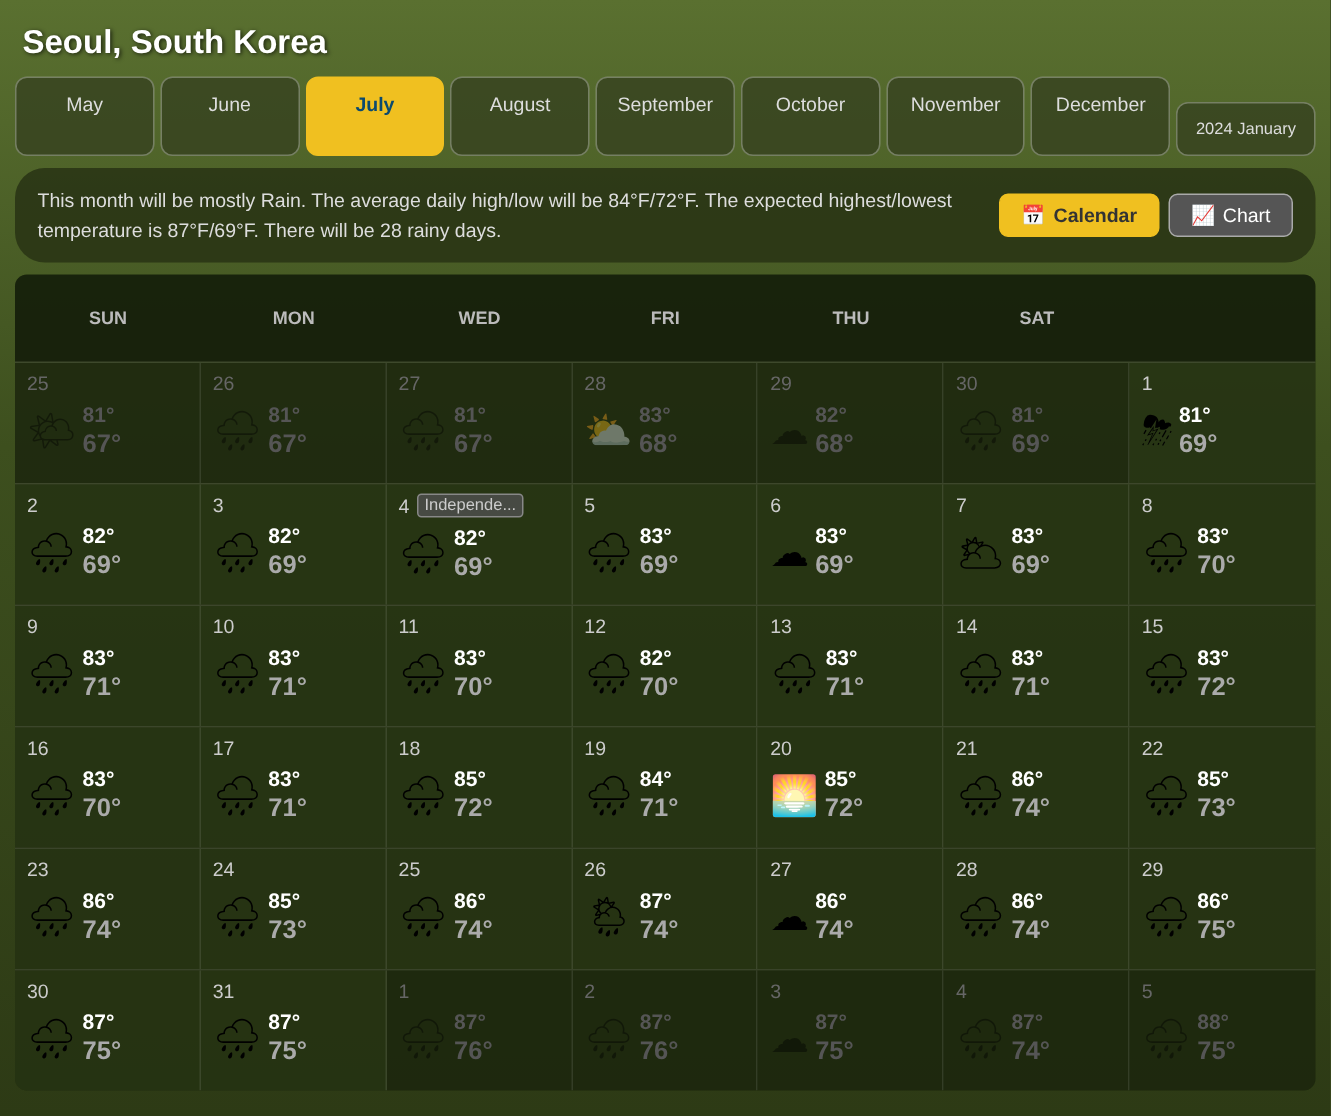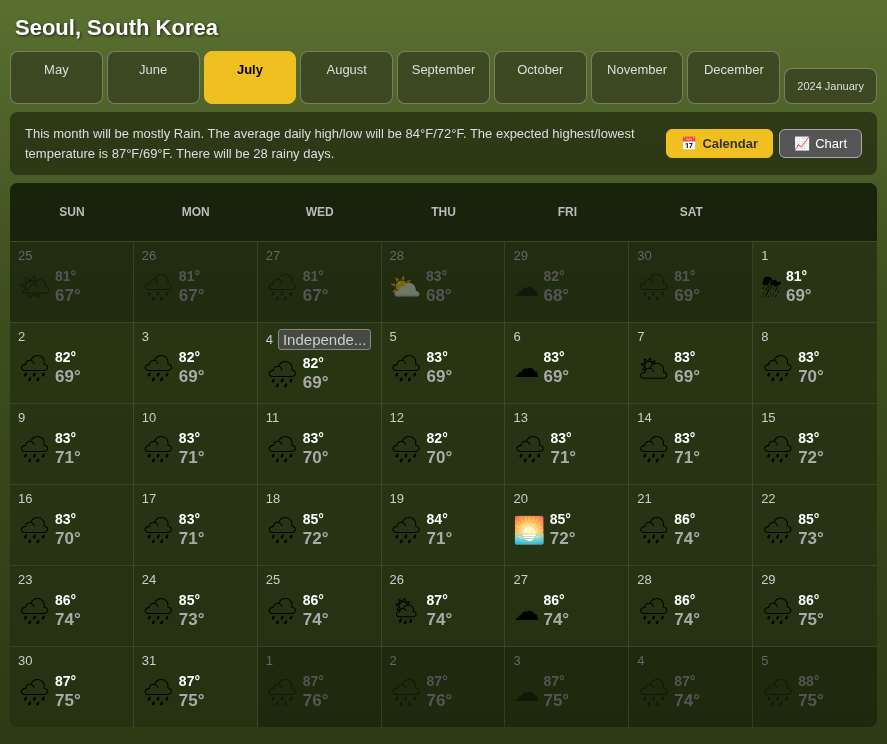--- a/index.html
+++ b/index.html
@@ -34,32 +34,32 @@
       border-radius: 8px;
       border: 1px solid rgba(255,255,255,0.3);
       background: rgba(50,60,30,0.7);
       color: #ddd;
       font-size: 13px;
       text-align: center;
       cursor: pointer;
     }
     .month-tab.active {
       background: #f0c020;
-      color: #000000;
+      color: #0c4a6e;
       font-weight: bold;
       border-color: #f0c020;
     }
     .month-tab.small-text {
       font-size: 11px;
       line-height: 1.3;
       margin-top: 17px;
     }
     .info-bar {
       background: rgba(40,50,20,0.85);
-      border-radius: 8px;
+      border-radius: 20px;
       padding: 12px 15px;
       color: #ddd;
       font-size: 13px;
       display: flex;
       align-items: center;
       justify-content: space-between;
       margin-bottom: 8px;
     }
     .info-text { flex: 1; line-height: 1.5; }
     .view-buttons { display: flex; gap: 6px; margin-left: 15px; }
@@ -124,21 +124,21 @@
       color: #ccc;
       margin-bottom: 4px;
       display: flex;
       align-items: center;
       gap: 5px;
     }
     .holiday-badge {
       background: rgba(80,80,80,0.8);
       border: 1px solid #888;
       color: #ccc;
-      font-size: 15px;
+      font-size: 11px;
       padding: 1px 4px;
       border-radius: 3px;
     }
     .weather-area {
       display: flex;
       align-items: center;
       gap: 4px;
       margin-top: 2px;
     }
     .weather-icon {
@@ -194,22 +194,22 @@
       </button>
     </div>
   </div>
 
   <div class="calendar-grid">
     <div class="day-headers">
 
     <div class="day-header">SUN</div>
         <div class="day-header">MON</div>
         <div class="day-header">WED</div>
+        <div class="day-header">FRI</div>
         <div class="day-header">THU</div>
-        <div class="day-header">FRI</div>
         <div class="day-header">SAT</div>
       </div>
     <div class="calendar-rows">
 
     <div class="calendar-row">
           <div class="cal-cell other-month">
             <div class="date-num">25</div>
             <div class="weather-area">
               <span class="weather-icon" style="opacity: 0.4;">🌤</span>
               <div class="temps">

